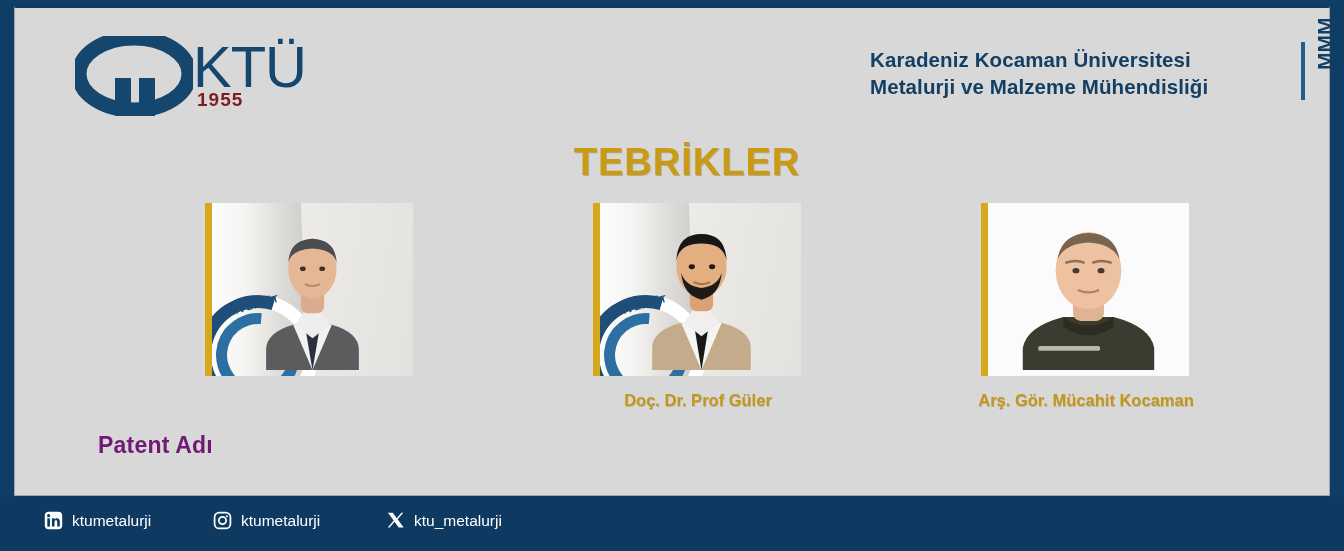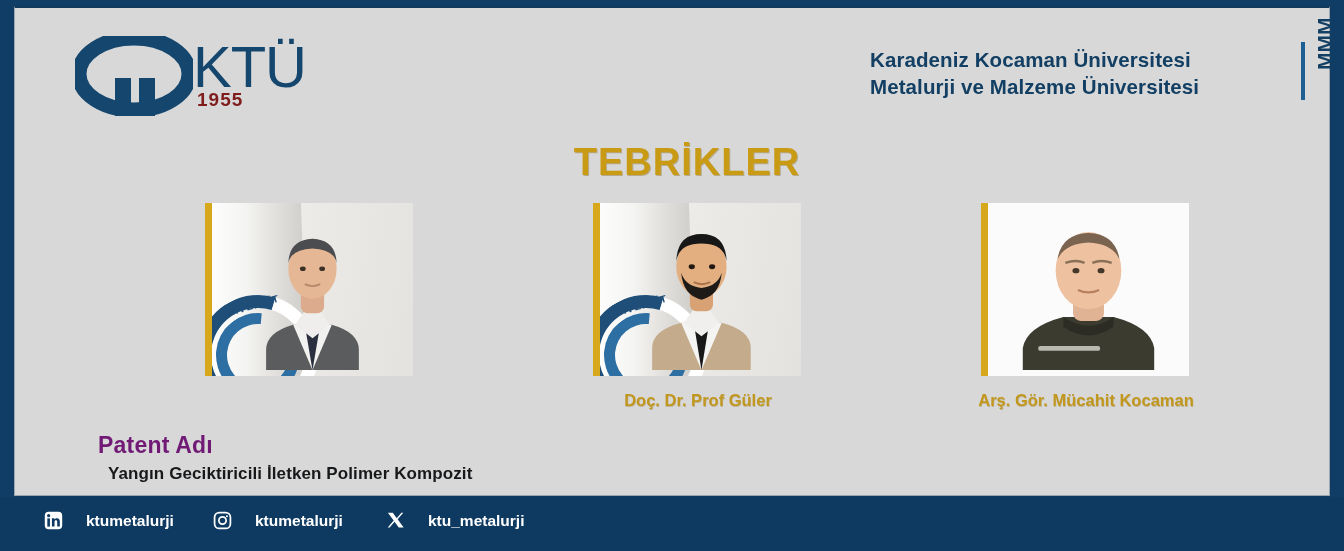--- a/index.html
+++ b/index.html
@@ -144,22 +144,22 @@
   }
 
   
   .footer {
     position:absolute; left:0; top:497px;
     width:1344px; height:54px;
     background:#0e3a61;
   }
   .social {
     position:absolute; top:14px;
-    display:flex; align-items:center; gap:23px;
-    color:#ffffff; font-size:15.5px; font-weight:700;
+    display:flex; align-items:center; gap:9px;
+    color:#ffffff; font-size:15.5px; font-weight:400;
   }
   .social.s1 { left:44px; }
   .social.s2 { left:213px; }
   .social.s3 { left:386px; }
   .sicon { width:19px; height:19px; display:block; flex:0 0 auto; }
 
   
   .bg-wall {
     position:absolute; inset:0;
     background:linear-gradient(100deg,#f6f5f3 0%,#eceae6 45%,#e4e2de 100%);
@@ -210,21 +210,21 @@
         <rect x="40" y="38" width="16" height="42" fill="#14466e"></rect>
         <rect x="64" y="38" width="16" height="42" fill="#14466e"></rect>
         <rect x="32" y="30" width="56" height="12" fill="#d8d8d8"></rect>
       </svg>
       <div class="logo-text">KTÜ</div>
       <div class="logo-year">1955</div>
     </div>
 
     <div class="dept">
       <div>Karadeniz Kocaman Üniversitesi</div>
-      <div>Metalurji ve Malzeme Üniversitesi</div>
+      <div>Metalurji ve Malzeme Mühendisliği</div>
     </div>
 
     <div class="mmm-divider"></div>
     <div class="mmm-label">
       <span>MMM</span>
     </div>
 
 
     <div class="tebrikler">TEBRİKLER</div>
 
@@ -289,21 +289,20 @@
           <path d="M93 90 Q104 95 115 90" stroke="#b8805e" stroke-width="2.4" fill="none"></path>
           <rect x="52" y="148" width="64" height="5" rx="2" fill="#b9b9b0"></rect>
         </svg>
       </div>
     </div>
 
     <div class="caption c2">Doç. Dr. Prof Güler</div>
     <div class="caption c3">Arş. Gör. Mücahit Kocaman</div>
 
     <div class="patent-head">Patent Adı</div>
-    <div class="patent-name">Yangın Geciktiricili İletken Polimer Kompozit</div>
 
   </div>
 
   <div class="footer">
 
     <div class="social s1">
       <svg class="sicon" viewBox="0 0 24 24">
         <rect x="1" y="1" width="22" height="22" rx="5" fill="#ffffff"></rect>
         <rect x="4.2" y="9.3" width="3.3" height="10.4" fill="#0e3a61"></rect>
         <circle cx="5.85" cy="5.9" r="2" fill="#0e3a61"></circle>

